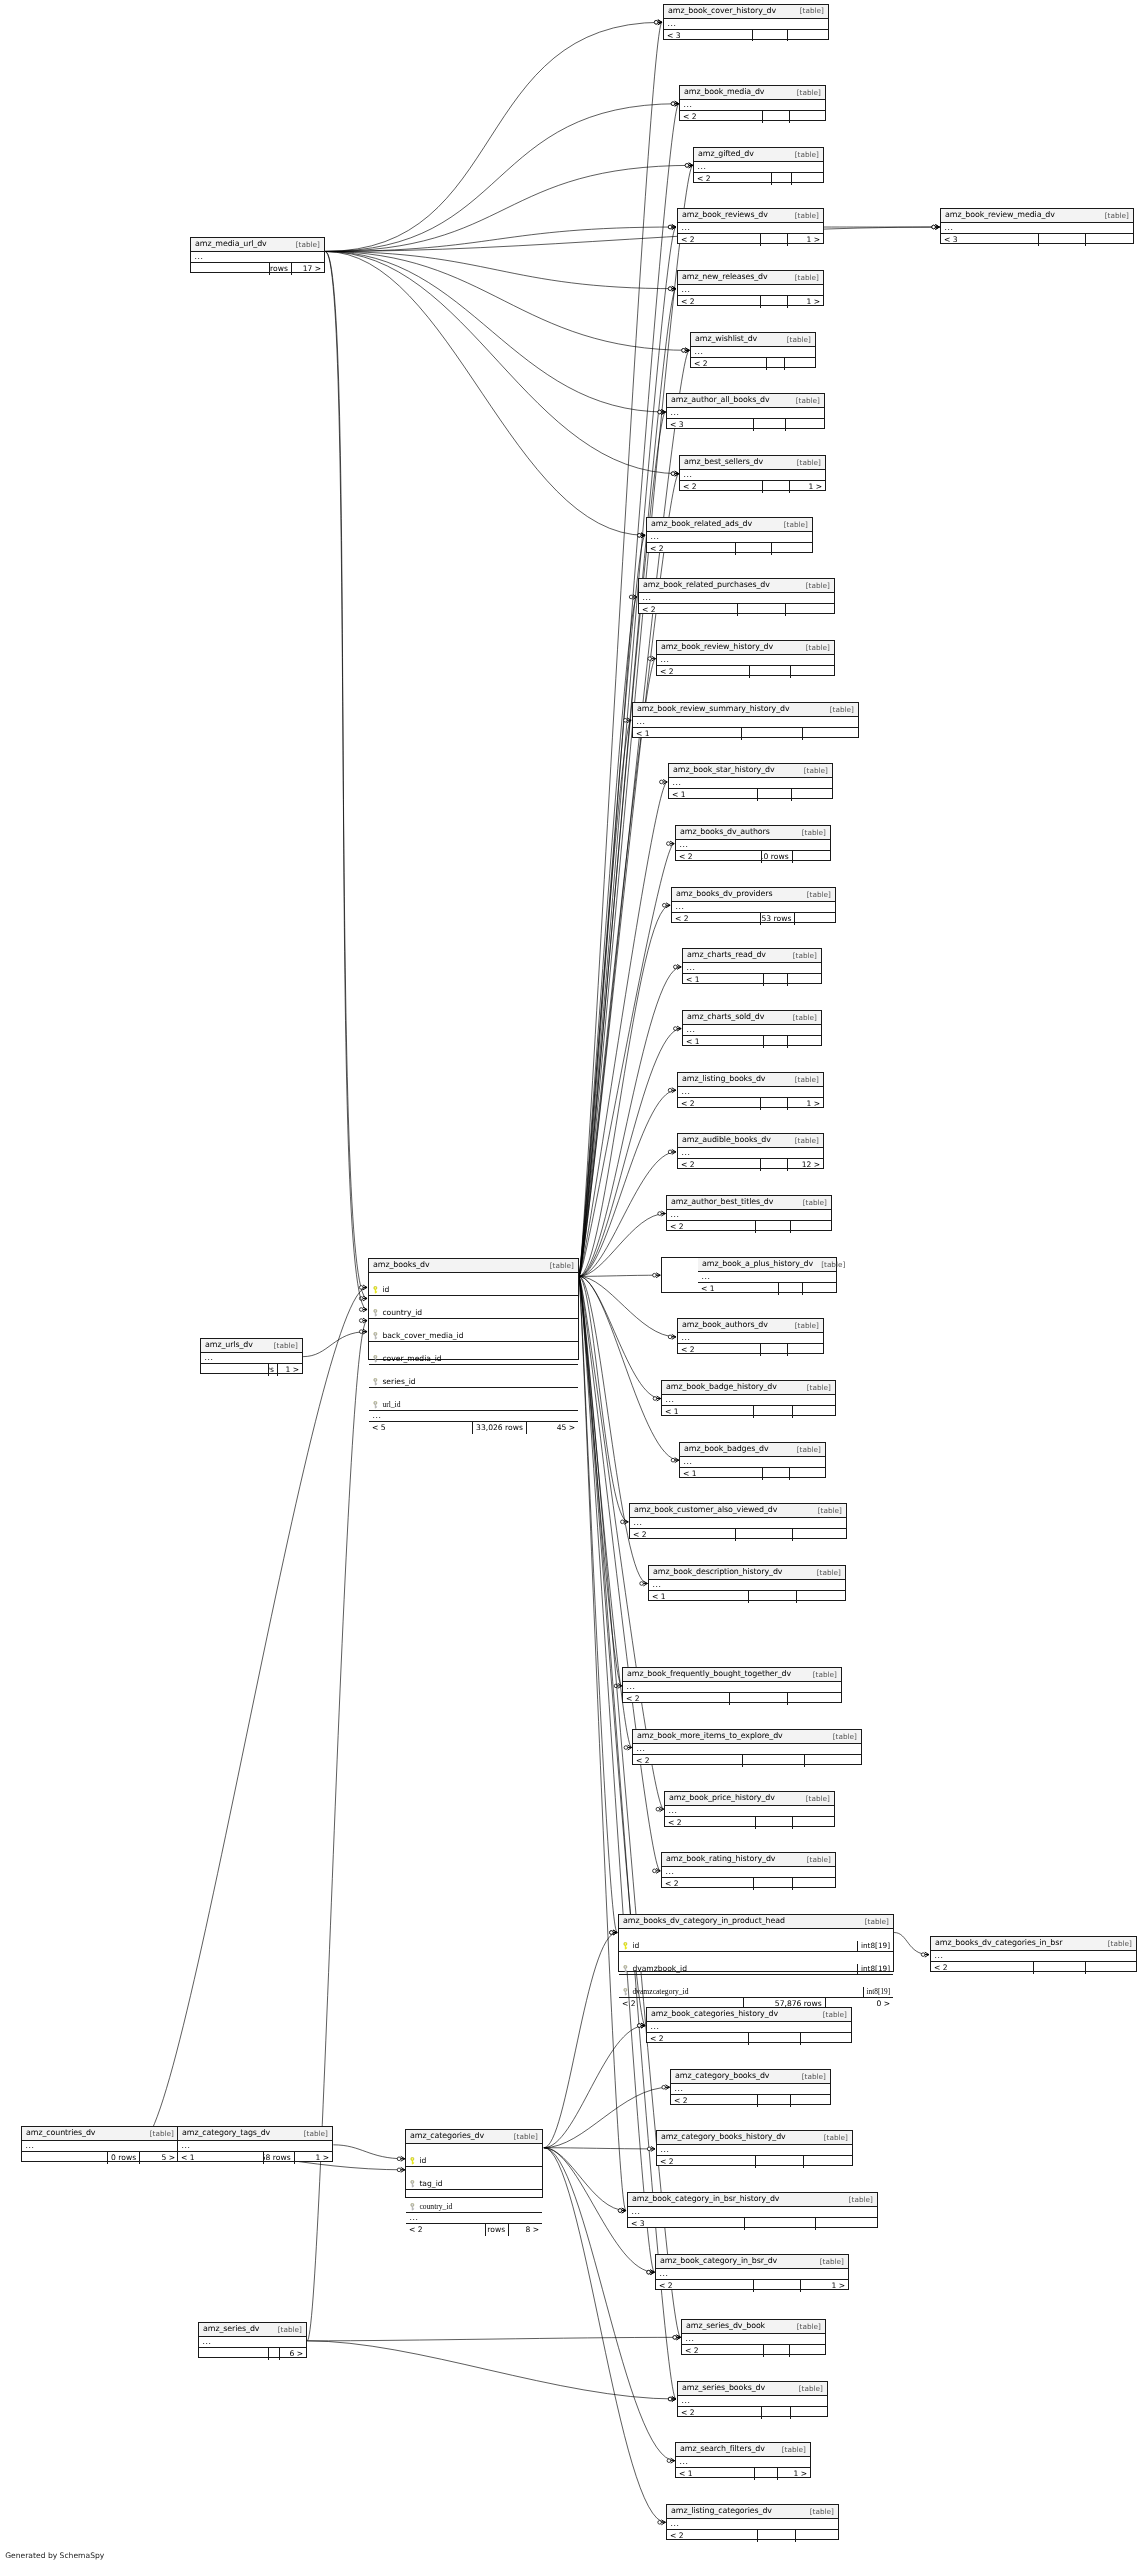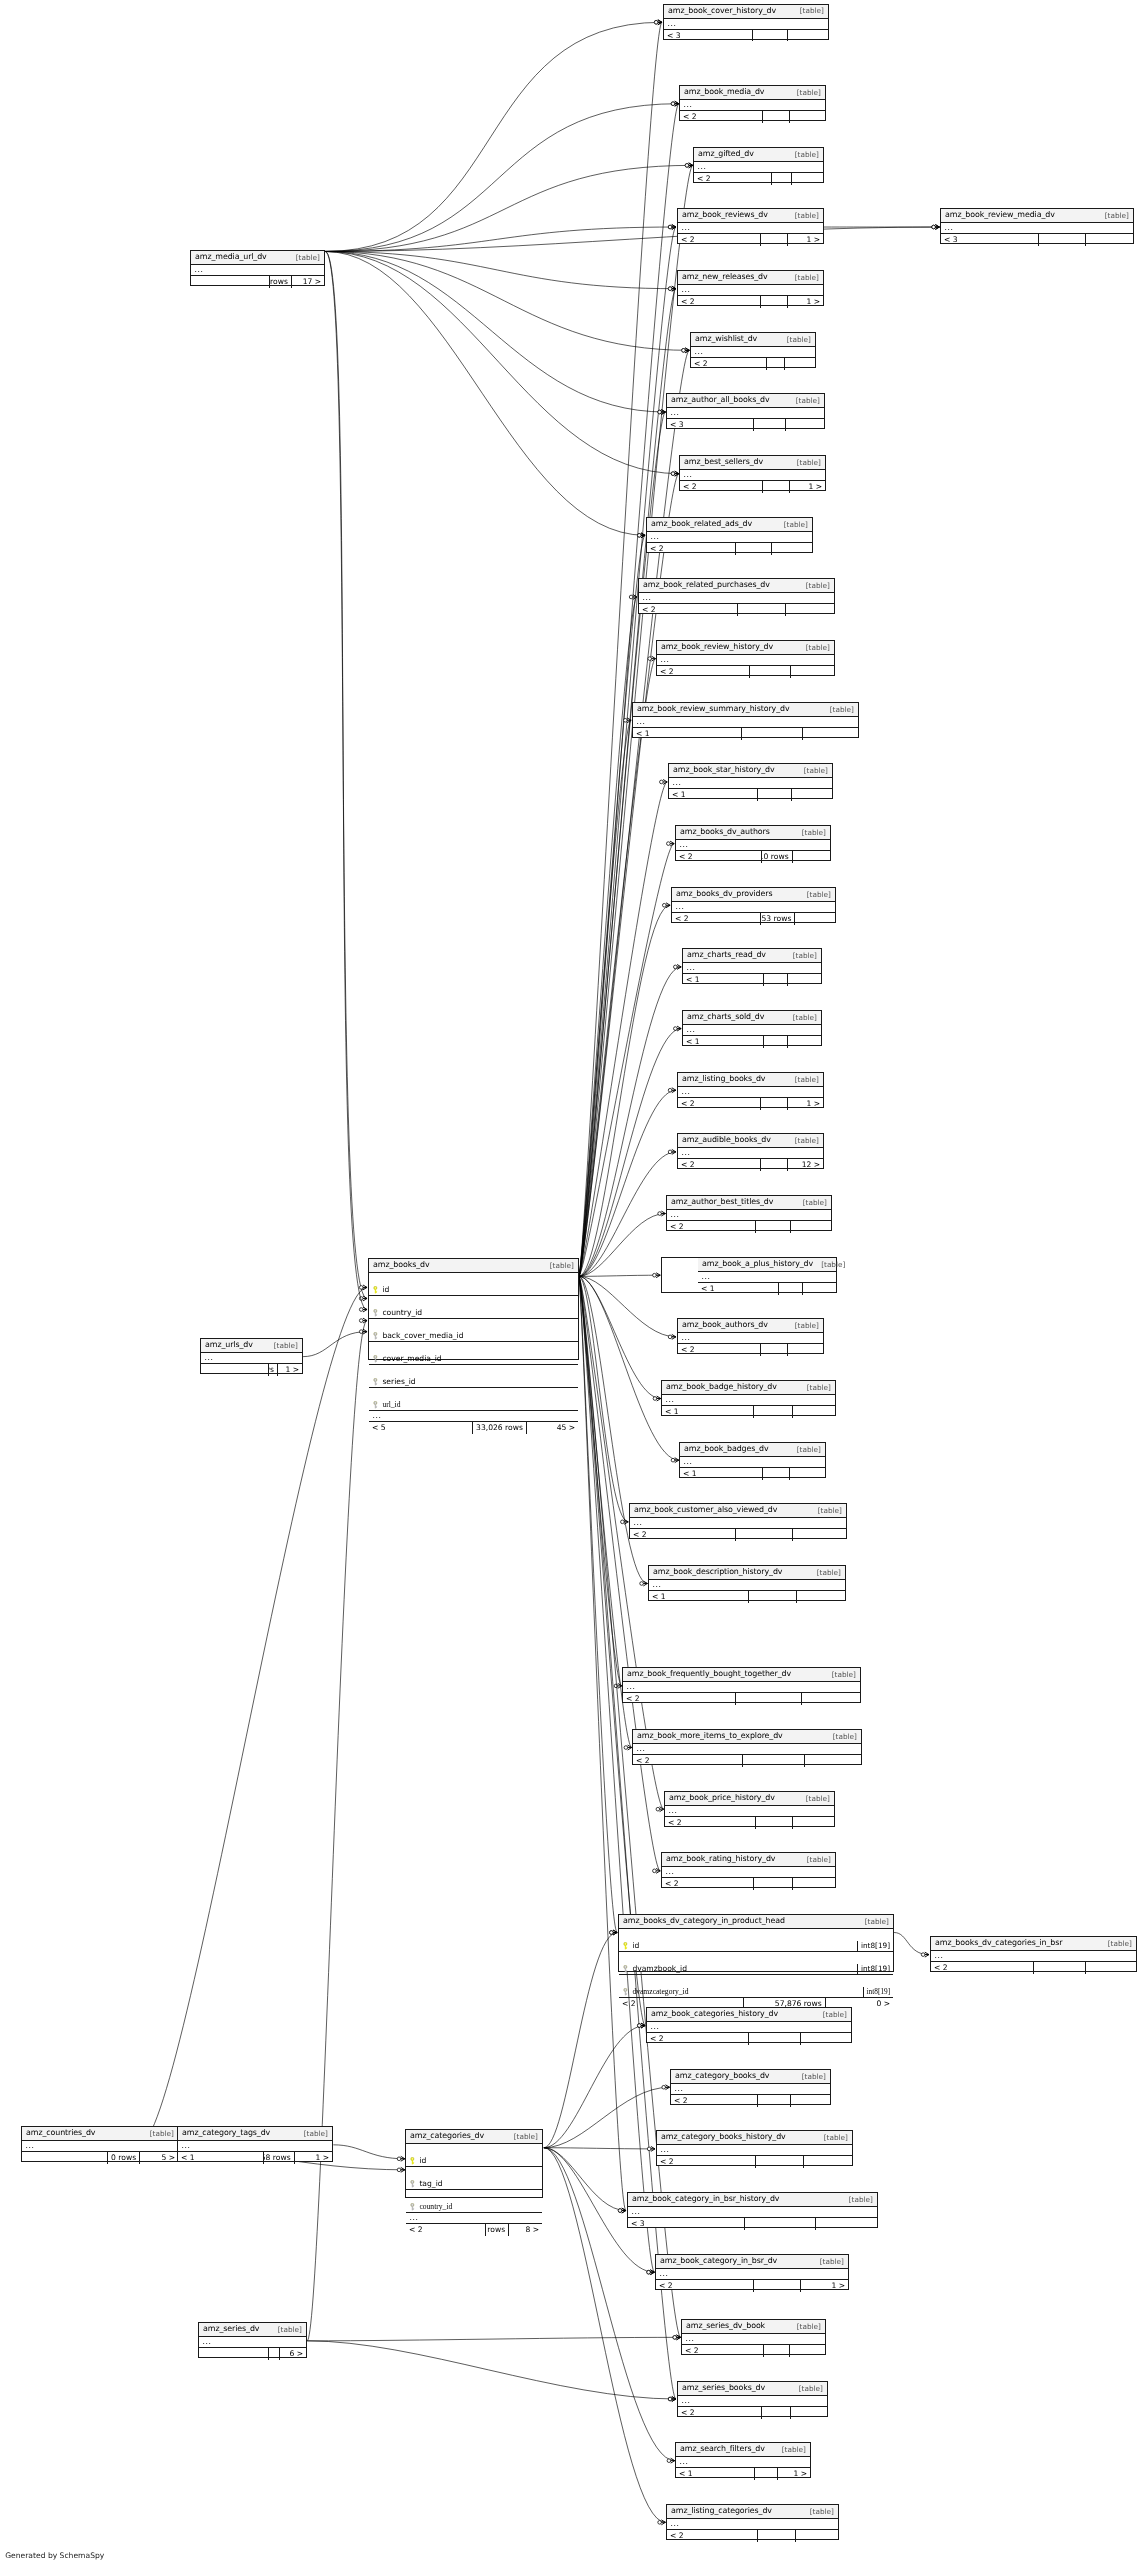--- a/index.html
+++ b/index.html
@@ -802,21 +802,21 @@
           <span class="tn-name">amz_book_description_history_dv</span>
           <span class="tn-tag">[table]</span>
         </div>
         <div class="tn-ellipsis">...</div>
         <div class="tn-foot">
           <div class="foot-l">&lt; 1</div>
           <div class="foot-c"></div>
           <div class="foot-r"></div>
         </div>
       </div>
-      <div class="table-node" style="left: 622px; top: 1667px; width: 239px; height: 36px;">
+      <div class="table-node" style="left: 622px; top: 1667px; width: 220px; height: 36px;">
         <div class="tn-title">
           <span class="tn-name">amz_book_frequently_bought_together_dv</span>
           <span class="tn-tag">[table]</span>
         </div>
         <div class="tn-ellipsis">...</div>
         <div class="tn-foot">
           <div class="foot-l">&lt; 2</div>
           <div class="foot-c"></div>
           <div class="foot-r"></div>
         </div>
@@ -1010,21 +1010,21 @@
           <span class="tn-name">amz_listing_categories_dv</span>
           <span class="tn-tag">[table]</span>
         </div>
         <div class="tn-ellipsis">...</div>
         <div class="tn-foot">
           <div class="foot-l">&lt; 2</div>
           <div class="foot-c"></div>
           <div class="foot-r"></div>
         </div>
       </div>
-      <div class="table-node" style="left: 190px; top: 250px; width: 135px; height: 36px; text-align: center;">
+      <div class="table-node" style="left: 190px; top: 237px; width: 135px; height: 36px; text-align: center;">
         <div class="tn-title">
           <span class="tn-name">amz_media_url_dv</span>
           <span class="tn-tag">[table]</span>
         </div>
         <div class="tn-ellipsis">...</div>
         <div class="tn-foot">
           <div class="foot-l"></div>
           <div class="foot-c">25,860 rows</div>
           <div class="foot-r">17 &gt;</div>
         </div>

